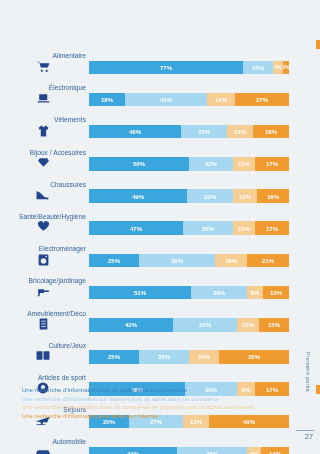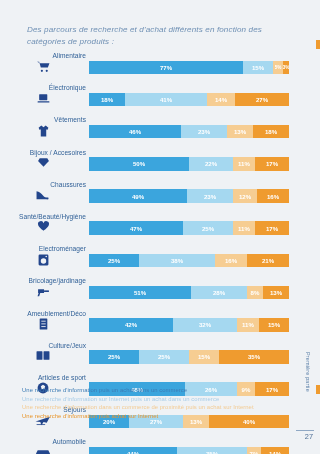--- a/index.html
+++ b/index.html
@@ -59,21 +59,20 @@
   }
   .pagerule{position:absolute;right:2px;top:78px;width:18px;height:1px;background:#8fa8c4;}
   .pagenum{position:absolute;right:3px;top:80px;font-size:7.4px;color:#4e6f96;}
   .edgemark{position:absolute;right:0;width:4px;height:9px;background:#ef9b2f;}
 </style>
 </head>
 <body>
 
 <div id="page">
 
-  <div class="title">Des parcours de recherche et d'achat différents en fonction des catégories de produits :</div>
 
   <div class="chart" id="chart">
       <div class="row">
         <div class="cat">Alimentaire</div>
         <div class="icon">
           <svg width="13" height="11" viewBox="0 0 24 20">
             <path d="M0 1h4l3 11h13l3-8H6"></path>
             <circle cx="9" cy="18" r="2"></circle>
             <circle cx="18" cy="18" r="2"></circle>
           </svg>

